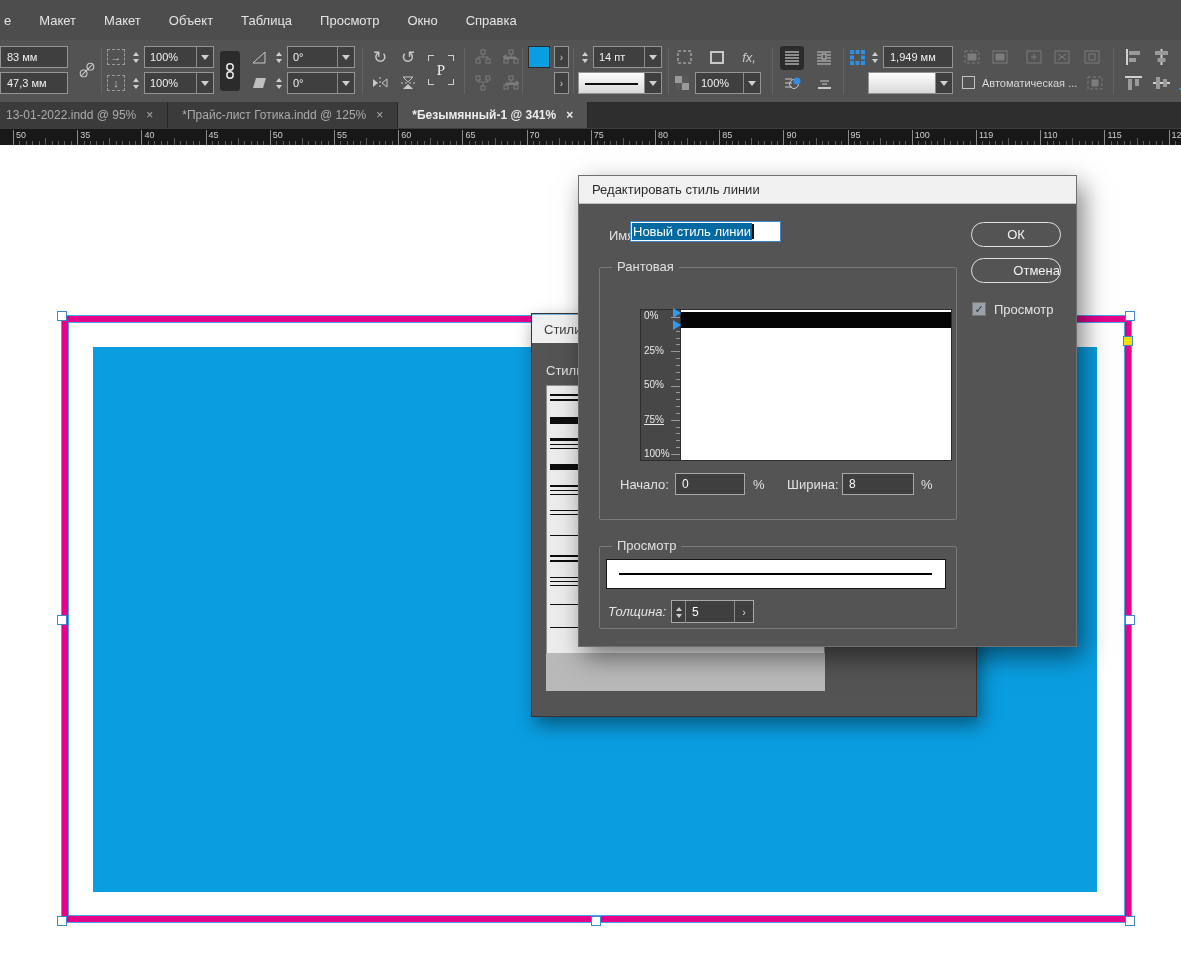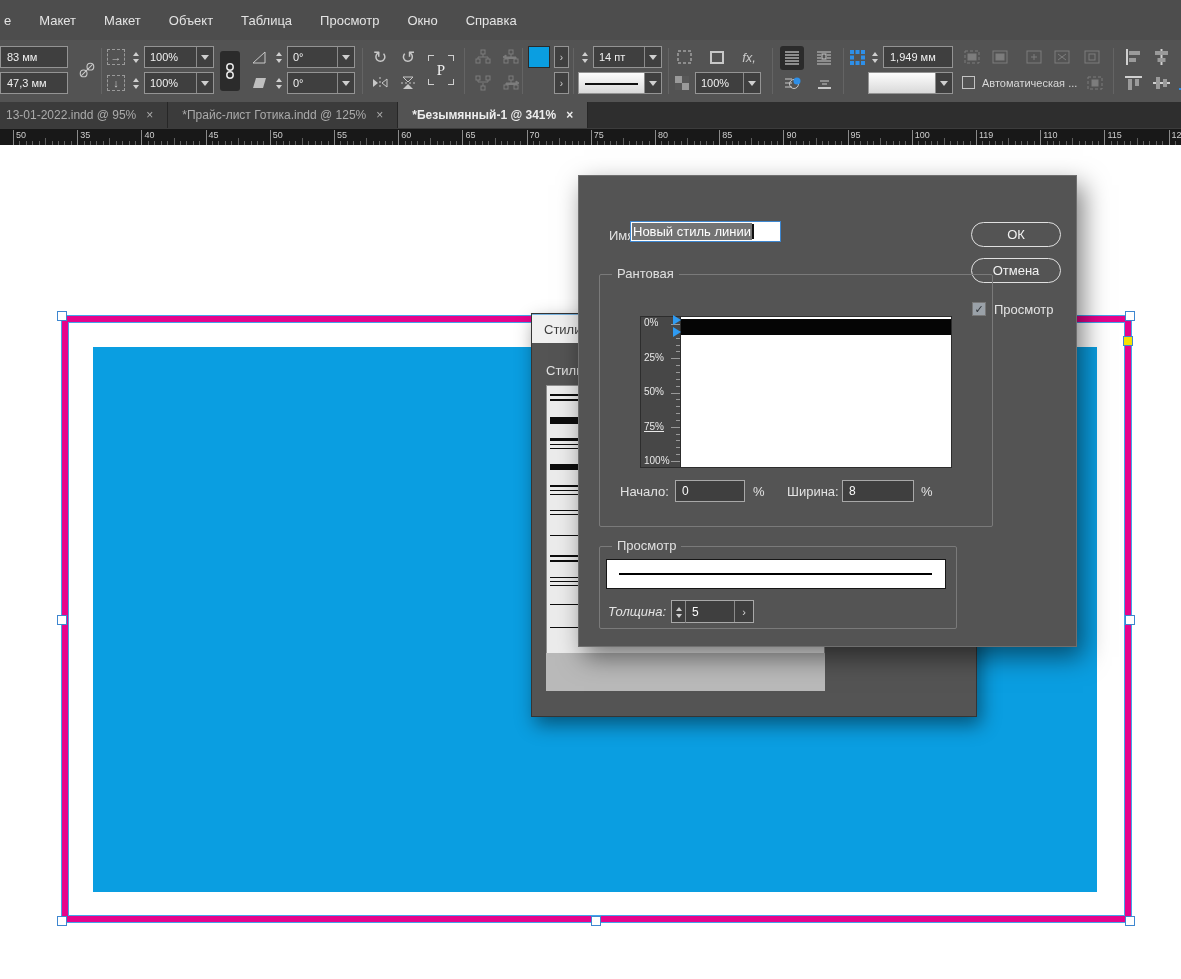--- a/index.html
+++ b/index.html
@@ -76,21 +76,21 @@
   .style-row i{display:block;background:#0d0d0d;margin:1.5px 0;}
   .stylesgray{position:absolute;left:14px;top:339px;width:279px;height:38px;background:#b9b9b9;}
   
   .dialog{position:absolute;left:578px;top:30px;width:497px;height:470px;background:#545454;
           border:1px solid #6f6f6f;box-shadow:6px 10px 24px rgba(0,0,0,.5);z-index:10;color:#e6e6e6;font-size:13px;}
   .dialog *{box-sizing:border-box;}
   .dialog .title{height:28px;background:#f0f0f0;color:#2b2b2b;display:flex;align-items:center;padding:0 13px;border-bottom:1px solid #bdbdbd;}
   .dlg-lbl{position:absolute;color:#e3e3e3;}
   .nameinput{position:absolute;left:51px;top:45px;width:151px;height:21px;background:#fff;border:1px solid #3e87d0;
              display:flex;align-items:center;padding:0 1px;font-size:13px;overflow:hidden;}
-  .nameinput .sel{background:#737373;color:#fff;white-space:nowrap;padding:1px 1px;}
+  .nameinput .sel{background:#0369a1;color:#fff;white-space:nowrap;padding:1px 1px;}
   .nameinput .caret{width:2px;height:15px;background:#111;}
   .pill{position:absolute;width:90px;height:25px;border:1.5px solid #e0e0e0;border-radius:13px;background:transparent;
         color:#f2f2f2;font-size:13px;display:flex;align-items:center;justify-content:center;cursor:default;}
   .dlgchk{position:absolute;left:393px;top:126px;width:14px;height:14px;background:#9aa1a8;border:1px solid #777;
           display:flex;align-items:center;justify-content:center;color:#2e3338;font-size:11px;font-weight:bold;}
   .grp{position:absolute;border:1px solid #7a7a7a;border-radius:2px;}
   .grp-lbl{position:absolute;top:-9px;left:12px;background:#545454;padding:0 5px;color:#e0e0e0;font-size:13px;}
   .editor{position:absolute;left:40px;top:41px;width:312px;height:152px;display:flex;}
   .ed-strip{width:40px;background:#474747;position:relative;border:1px solid #2d2d2d;border-right:none;}
   .ed-strip .pct{position:absolute;left:3px;font-size:10px;color:#e8e8e8;}
@@ -718,39 +718,42 @@
             <i style="height: 1px;"></i>
           </div>
           <div class="style-row">
             <i style="height: 1px;"></i>
           </div>
         </div>
       <div class="stylesgray"></div>
     </div>
 
     <div class="dialog">
+      <div class="title">
+          <span>Редактировать стиль линии</span>
+        </div>
 
       <div class="dlg-lbl" style="left:30px;top:52px;"><span>Имя:</span></div>
       <div class="nameinput">
         <span class="sel">Новый стиль линии</span>
           <span class="caret"></span>
       </div>
 
       <div class="pill" style="left:392px;top:46px;">
           <span>ОК</span>
         </div>
-      <div class="pill" style="left:392px;top:82px;">
+      <div class="pill" style="left:392px;top:82px;justify-content:flex-end;">
           <span>Отмена</span>
         </div>
       <div class="dlgchk">
           <span>✓</span>
         </div>
       <div class="dlg-lbl" style="left:415px;top:126px;"><span>Просмотр</span></div>
 
-      <div class="grp" style="left:20px;top:98px;width:394px;height:253px;">
+      <div class="grp" style="left:20px;top:91px;width:358px;height:253px;">
         <div class="grp-lbl"><span>Рантовая</span></div>
         <div class="editor">
           <div class="ed-strip" id="edstrip">
               <div class="pct" style="top: 0px;">0%</div>
               <div class="pct" style="top: 34.5px;">25%</div>
               <div class="pct" style="top: 69px;">50%</div>
               <div class="pct" style="top: 103.5px; text-decoration: underline;">75%</div>
               <div class="pct" style="top: 138px;">100%</div>
               <div class="tick" style="top: 7px; width: 9px;"></div>
               <div class="tick" style="top: 13.85px; width: 4px;"></div>

